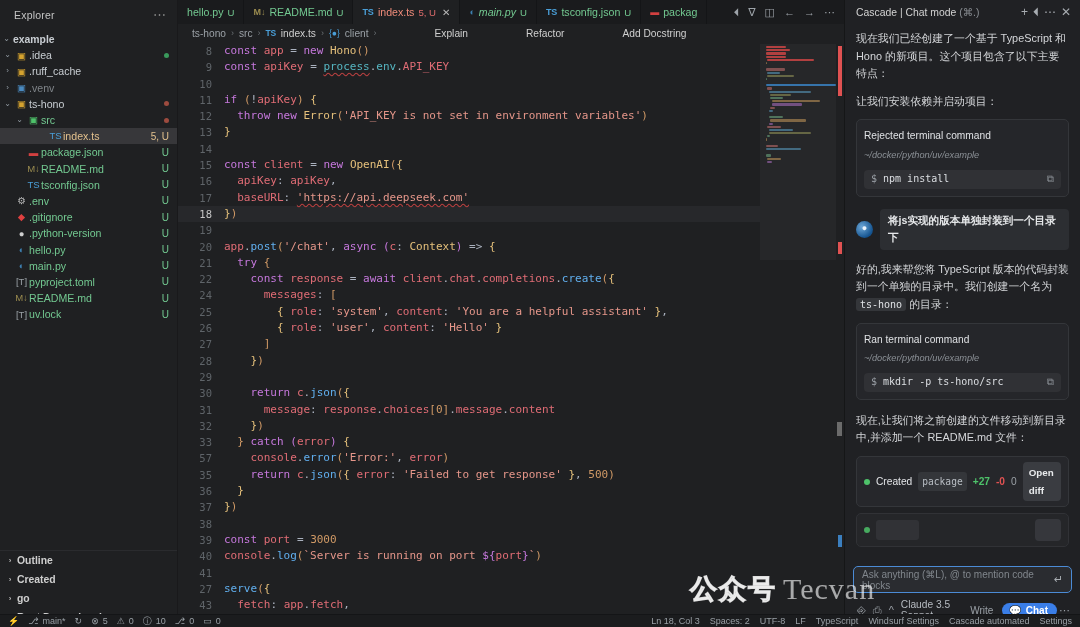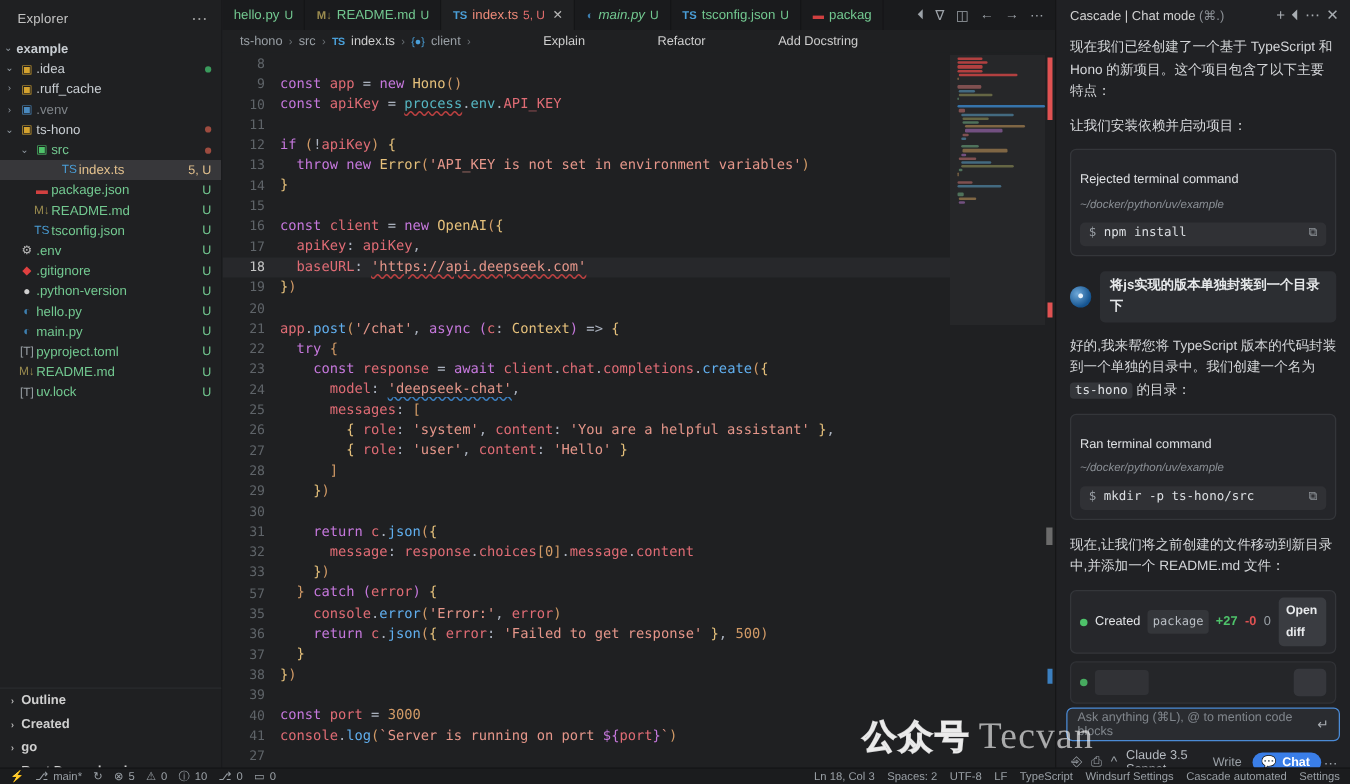--- a/index.html
+++ b/index.html
@@ -98,21 +98,21 @@
   }
   .ln {
     display: flex; height: 16.3px; white-space: pre;
   }
   .ln.cur { background: #27282b; }
   .ln .no {
     width: 46px; flex: 0 0 46px; text-align: right; padding-right: 12px;
     color: #5f6469; font-size: 10.5px;
   }
   .ln.cur .no { color: #c6c6c6; }
-  .ln .tx { flex: 1 1 auto; color: #d4d4d4; margin-top: 16px; }
+  .ln .tx { flex: 1 1 auto; color: #d4d4d4; }
 
   
   .k  { color: #c678dd; }  
   .kb { color: #56b6c2; }  
   .v  { color: #e06c75; }  
   .f  { color: #61afef; }  
   .s  { color: #e5968a; }  
   .n  { color: #d19a66; }  
   .t  { color: #e5c07b; }  
   .p  { color: #abb2bf; }  
@@ -146,21 +146,21 @@
   .cs-title .dimk { color: #8a8f94; }
   .cs-head .hic { color: #a8adb2; font-size: 12px; line-height: 1; }
   .cs-body {
     flex: 1 1 auto; overflow: hidden; padding: 6px 11px 0 11px;
     font-size: 10.9px; line-height: 17.6px; color: #d4d6d9;
   }
   .cs-p { margin-bottom: 9px; }
   .cs-ol { list-style: none; counter-reset: li; margin: 2px 0 10px 0; }
   .term-card {
     border: 1px solid #34363a; border-radius: 5px; background: #25262a;
-    padding: 15px 7px 7px 7px; margin: 6px 0 12px 0;
+    padding: 7px 7px 7px 7px; margin: 6px 0 12px 0;
   }
   .term-t { font-size: 10.2px; color: #dfe1e4; margin-bottom: 2px; }
   .term-path { font-size: 9.2px; color: #8b9096; font-style: italic; margin-bottom: 5px; }
   .term-cmd {
     background: #303135; border-radius: 4px; height: 19px;
     display: flex; align-items: center; padding: 0 7px;
     font-family: "DejaVu Sans Mono", monospace; font-size: 10px; color: #dcdfe3;
   }
   .term-cmd .pr { color: #9aa0a6; margin-right: 6px; }
   .term-cmd .cp { margin-left: auto; color: #8c9197; font-size: 10px; }
@@ -468,21 +468,20 @@
           <div class="ln"><span class="no">13</span><span class="tx"><span class="py">}</span></span></div>
           <div class="ln"><span class="no">14</span><span class="tx">&nbsp;</span></div>
           <div class="ln"><span class="no">15</span><span class="tx"><span class="k">const</span> <span class="v">client</span> <span class="p">=</span> <span class="k">new</span> <span class="t">OpenAI</span><span class="pn">(</span><span class="py">{</span></span></div>
           <div class="ln"><span class="no">16</span><span class="tx">  <span class="v">apiKey</span><span class="p">:</span> <span class="v">apiKey</span><span class="p">,</span></span></div>
           <div class="ln"><span class="no">17</span><span class="tx">  <span class="v">baseURL</span><span class="p">:</span> <span class="s sq">'https://api.deepseek.com'</span></span></div>
           <div class="ln cur"><span class="no">18</span><span class="tx"><span class="py">}</span><span class="pn">)</span></span></div>
           <div class="ln"><span class="no">19</span><span class="tx">&nbsp;</span></div>
           <div class="ln"><span class="no">20</span><span class="tx"><span class="v">app</span><span class="p">.</span><span class="f">post</span><span class="pn">(</span><span class="s">'/chat'</span><span class="p">,</span> <span class="k">async</span> <span class="pv">(</span><span class="v">c</span><span class="p">:</span> <span class="t">Context</span><span class="pv">)</span> <span class="p">=&gt;</span> <span class="py">{</span></span></div>
           <div class="ln"><span class="no">21</span><span class="tx">  <span class="k">try</span> <span class="pn">{</span></span></div>
           <div class="ln"><span class="no">22</span><span class="tx">    <span class="k">const</span> <span class="v">response</span> <span class="p">=</span> <span class="k">await</span> <span class="v">client</span><span class="p">.</span><span class="v">chat</span><span class="p">.</span><span class="v">completions</span><span class="p">.</span><span class="f">create</span><span class="pn">(</span><span class="py">{</span></span></div>
-          <div class="ln"><span class="no">23</span><span class="tx">      <span class="v">model</span><span class="p">:</span> <span class="s sqb">'deepseek-chat'</span><span class="p">,</span></span></div>
           <div class="ln"><span class="no">24</span><span class="tx">      <span class="v">messages</span><span class="p">:</span> <span class="pn">[</span></span></div>
           <div class="ln"><span class="no">25</span><span class="tx">        <span class="py">{</span> <span class="v">role</span><span class="p">:</span> <span class="s">'system'</span><span class="p">,</span> <span class="v">content</span><span class="p">:</span> <span class="s">'You are a helpful assistant'</span> <span class="py">}</span><span class="p">,</span></span></div>
           <div class="ln"><span class="no">26</span><span class="tx">        <span class="py">{</span> <span class="v">role</span><span class="p">:</span> <span class="s">'user'</span><span class="p">,</span> <span class="v">content</span><span class="p">:</span> <span class="s">'Hello'</span> <span class="py">}</span></span></div>
           <div class="ln"><span class="no">27</span><span class="tx">      <span class="pn">]</span></span></div>
           <div class="ln"><span class="no">28</span><span class="tx">    <span class="py">}</span><span class="pn">)</span></span></div>
           <div class="ln"><span class="no">29</span><span class="tx">&nbsp;</span></div>
           <div class="ln"><span class="no">30</span><span class="tx">    <span class="k">return</span> <span class="v">c</span><span class="p">.</span><span class="f">json</span><span class="pn">(</span><span class="py">{</span></span></div>
           <div class="ln"><span class="no">31</span><span class="tx">      <span class="v">message</span><span class="p">:</span> <span class="v">response</span><span class="p">.</span><span class="v">choices</span><span class="pn">[</span><span class="n">0</span><span class="pn">]</span><span class="p">.</span><span class="v">message</span><span class="p">.</span><span class="v">content</span></span></div>
           <div class="ln"><span class="no">32</span><span class="tx">    <span class="py">}</span><span class="pn">)</span></span></div>
           <div class="ln"><span class="no">33</span><span class="tx">  <span class="pn">}</span> <span class="k">catch</span> <span class="pv">(</span><span class="v">error</span><span class="pv">)</span> <span class="py">{</span></span></div>

